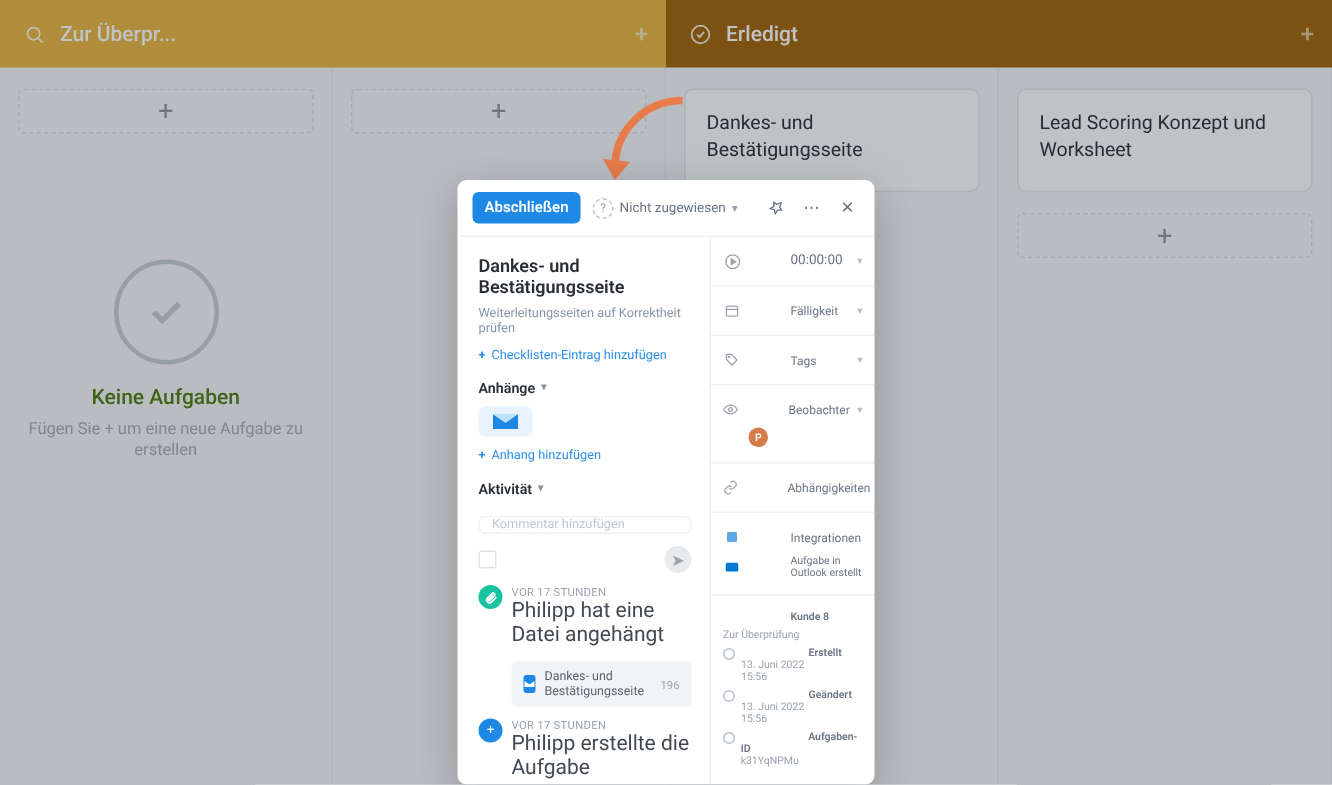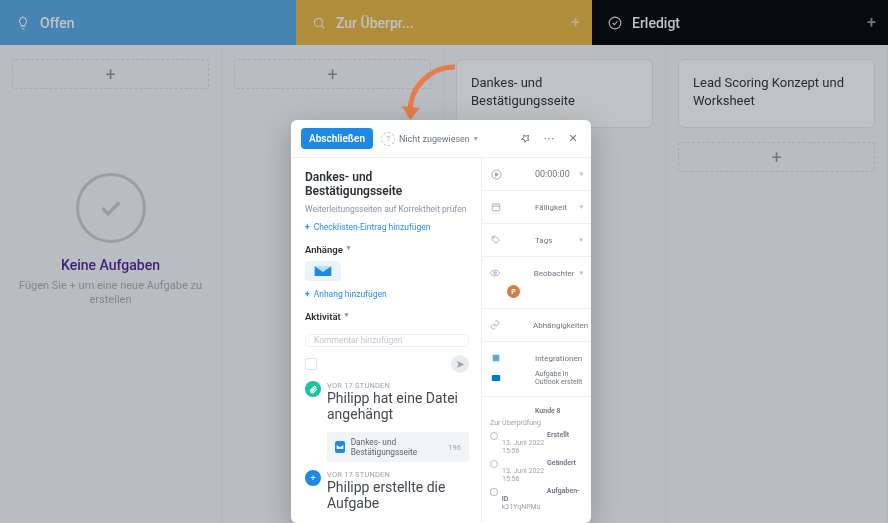--- a/index.html
+++ b/index.html
@@ -5,36 +5,36 @@
     * { margin:0; padding:0; box-sizing:border-box; font-family:-apple-system,BlinkMacSystemFont,"Segoe UI",Roboto,Arial,sans-serif; }
     body { width:888px; height:523px; background:#f5f6f8; overflow:hidden; position:relative; }
     .board { width:100%; height:100%; display:flex; flex-direction:column; }
     .cols { display:flex; height:45px; }
     .col-h { flex:1; display:flex; align-items:center; padding:0 16px; color:#fff; font-size:14px; font-weight:500; position:relative; }
     .col-h .ic { margin-right:10px; opacity:.9; display:flex; }
     .col-h .plus { position:absolute; right:12px; font-size:16px; opacity:.6; }
     .c-open { background:#57a8e8; }
     .c-prog { background:#2a8ab3; }
     .c-rev  { background:#e8b43f; }
-    .c-done { background:#000000; }
+    .c-done { background:#a16207; }
     .lanes { display:flex; flex:1; }
     .lane { flex:1; padding:14px 12px; border-right:1px solid #eceef0; display:flex; flex-direction:column; gap:14px; }
     .add-card { height:30px; display:flex; align-items:center; justify-content:center; color:#8a95a3; border:1px dashed #d8dde3; border-radius:4px; font-size:18px; }
     .card { background:#fff; border:1px solid #e5e8ec; border-radius:6px; padding:14px 14px 18px; font-size:13px; color:#2a2f36; line-height:1.35; }
     .empty { display:flex; flex-direction:column; align-items:center; margin-top:70px; color:#8a95a3; text-align:center; }
     .empty-circle { width:70px; height:70px; border:3px solid #c6ccd2; border-radius:50%; display:flex; align-items:center; justify-content:center; margin-bottom:14px; }
     .empty-circle svg { stroke:#c6ccd2; }
-    .empty .t1 { font-size:14px; color:#4c1d95; margin-bottom:6px; font-weight:500;}
+    .empty .t1 { font-size:14px; color:#4d7c0f; margin-bottom:6px; font-weight:500;}
     .empty .t2 { font-size:11px; color:#a4acb5; line-height:1.3;text-align:center; }
     
     .dim { position:absolute; inset:0; background:rgba(30,38,48,.28); }
     
     .arrow { position:absolute; left:400px; top:62px; pointer-events:none; }
     
-    .modal { position:absolute; left:291px; top:120px; width:300px; height:403px; background:#fff; border-radius:6px; box-shadow:0 8px 30px rgba(0,0,0,.22); display:flex; flex-direction:column; overflow:hidden; }
+    .modal { position:absolute; left:305px; top:120px; width:278px; height:403px; background:#fff; border-radius:6px; box-shadow:0 8px 30px rgba(0,0,0,.22); display:flex; flex-direction:column; overflow:hidden; }
     .m-top { display:flex; align-items:center; padding:8px 10px; border-bottom:1px solid #edf0f2; gap:8px;}
     .btn-close { background:#1e88e5; color:#fff; font-size:10px; font-weight:600; border:none; border-radius:4px; padding:5px 8px; }
     .assignee { display:flex; align-items:center; gap:4px; font-size:9px; color:#6b7580; }
     .assignee .q { width:14px; height:14px; border:1px dashed #bcc4cc; border-radius:50%; display:flex; align-items:center; justify-content:center; font-size:8px; color:#9aa3ad;}
     .assignee .chev { font-size:8px; color:#9aa3ad; }
     .m-top .spacer { flex:1; }
     .m-top .ticon { width:16px; height:16px; display:flex; align-items:center; justify-content:center; color:#6b7580; font-size:11px; }
     .m-body { display:flex; flex:1; min-height:0;}
     .m-main { flex:1; padding:12px 12px 6px 14px; display:flex; flex-direction:column; overflow:hidden;}
     .task-title { font-size:12px; font-weight:600; color:#2a2f36; margin-bottom:6px;}
@@ -69,28 +69,20 @@
     .meta .lab { color:#6b7580; font-weight:600;padding-left:45px;}
     .meta .pair { display:flex; gap:4px;}
     .meta .dot { width:8px; height:8px; border:1.5px solid #b6bec6; border-radius:50%; margin-top:1px;}
     .avatar { width:13px; height:13px; border-radius:50%; background:#d67b4a; display:flex; align-items:center; justify-content:center; color:#fff; font-size:7px; font-weight:600;}
   </style>
 </head>
 <body>
 
 <div class="board">
   <div class="cols">
-    <div class="col-h c-open">
-      <span class="ic">
-          <svg width="14" height="14" viewBox="0 0 24 24" fill="none" stroke="#fff" stroke-width="2">
-            <path d="M9 18h6M10 22h4M12 2a7 7 0 00-4 12c1 .8 1 2 1 3h6c0-1 0-2.2 1-3a7 7 0 00-4-12z"></path>
-          </svg>
-        </span>
-      <span>Offen</span>
-    </div>
     <div class="col-h c-rev">
       <span class="ic">
           <svg width="14" height="14" viewBox="0 0 24 24" fill="none" stroke="#fff" stroke-width="2">
             <circle cx="11" cy="11" r="7"></circle>
             <line x1="21" y1="21" x2="16.65" y2="16.65"></line>
           </svg>
         </span>
       <span>Zur Überpr...</span>
       <span class="plus">+</span>
     </div>

